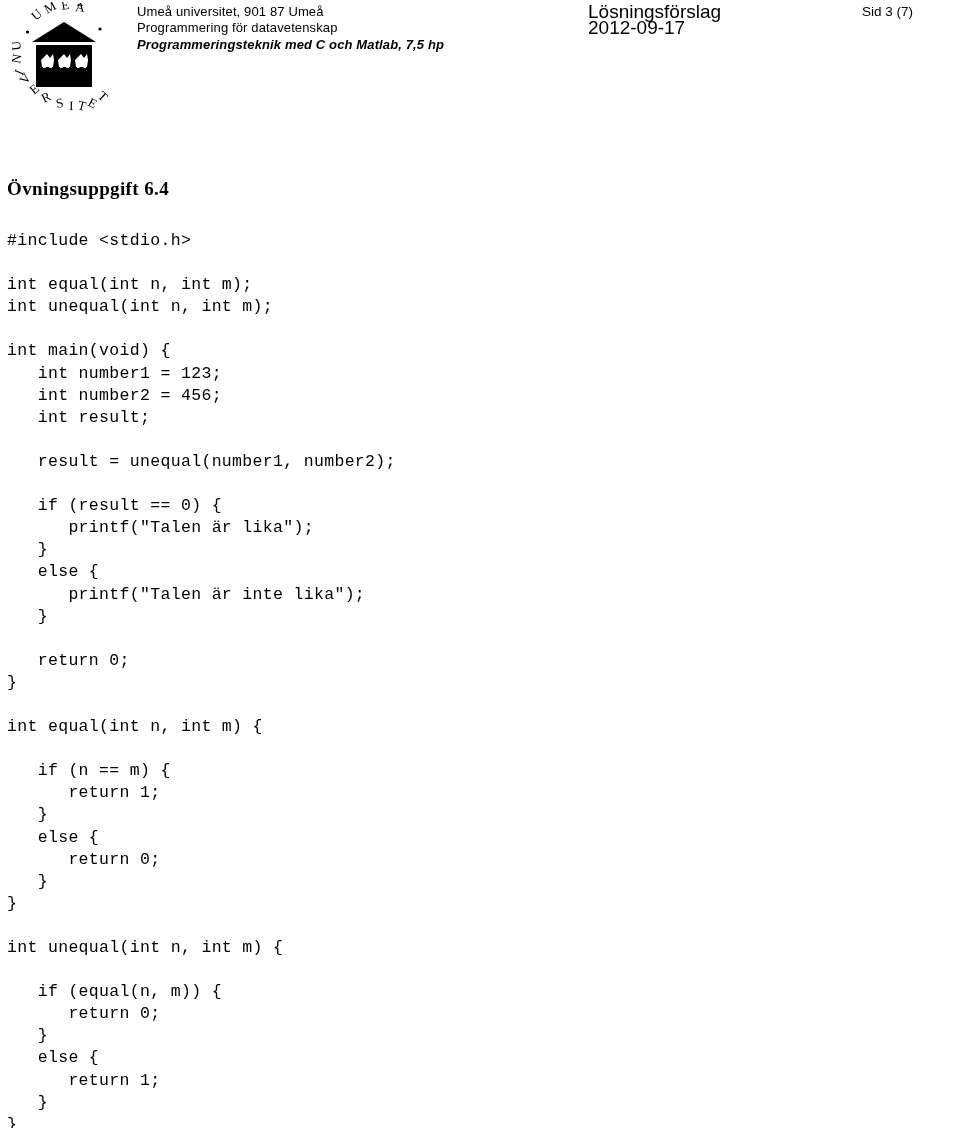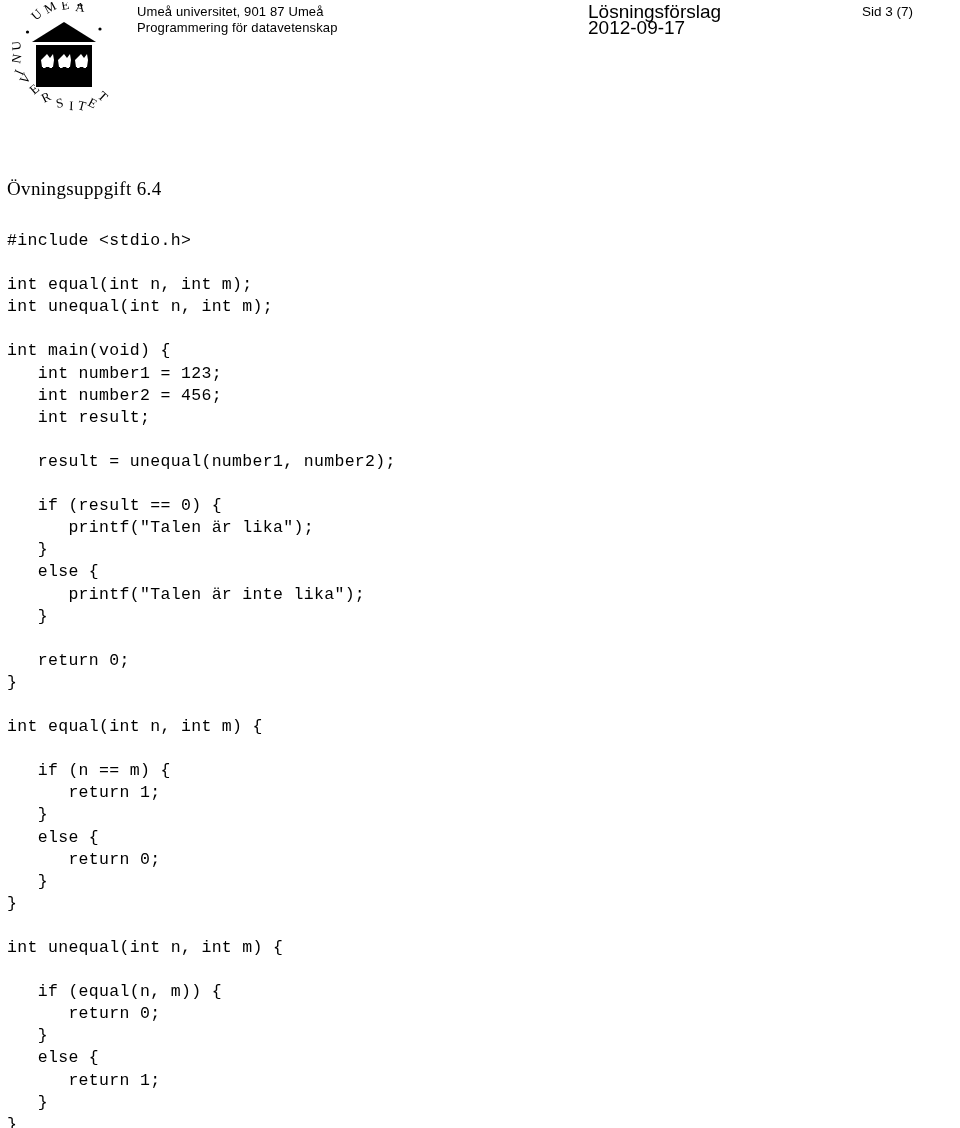--- a/index.html
+++ b/index.html
@@ -78,21 +78,21 @@
   }
 
   
   .exercise-title {
     position: absolute;
     left: 7px;
     top: 178px;
     font-family: "Liberation Serif", serif;
     font-size: 19px;
     line-height: 22px;
-    font-weight: 400;
+    font-weight: 700;
     letter-spacing: 0.02em;
     white-space: nowrap;
   }
 
   .code-block {
     position: absolute;
     left: 7px;
     top: 230px;
     width: 900px;
     font-family: "Liberation Mono", "DejaVu Sans Mono", monospace;
@@ -166,20 +166,21 @@
             <rect x="8.4" y="9" width="2.6" height="5"></rect>
           </g>
         </g>
       </g>
     </svg>
   </div>
 
   <div class="org-block">
     <div class="org-line plain">Umeå universitet, 901 87 Umeå</div>
     <div class="org-line plain">Programmering för datavetenskap</div>
+    <div class="org-line bolditalic">Programmeringsteknik med C och Matlab, 7,5 hp</div>
   </div>
 
   <div class="doc-meta">
     <div class="doc-meta-line">Lösningsförslag</div>
     <div class="doc-meta-line">2012-09-17</div>
   </div>
 
   <div class="page-no">Sid 3 (7)</div>
 
 </div>

